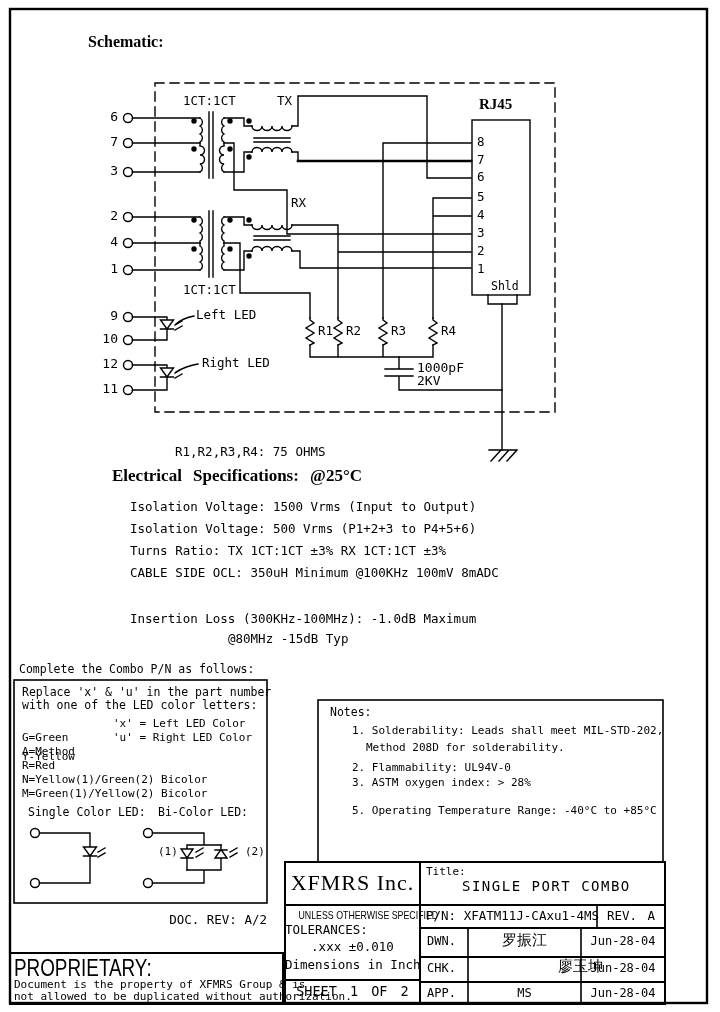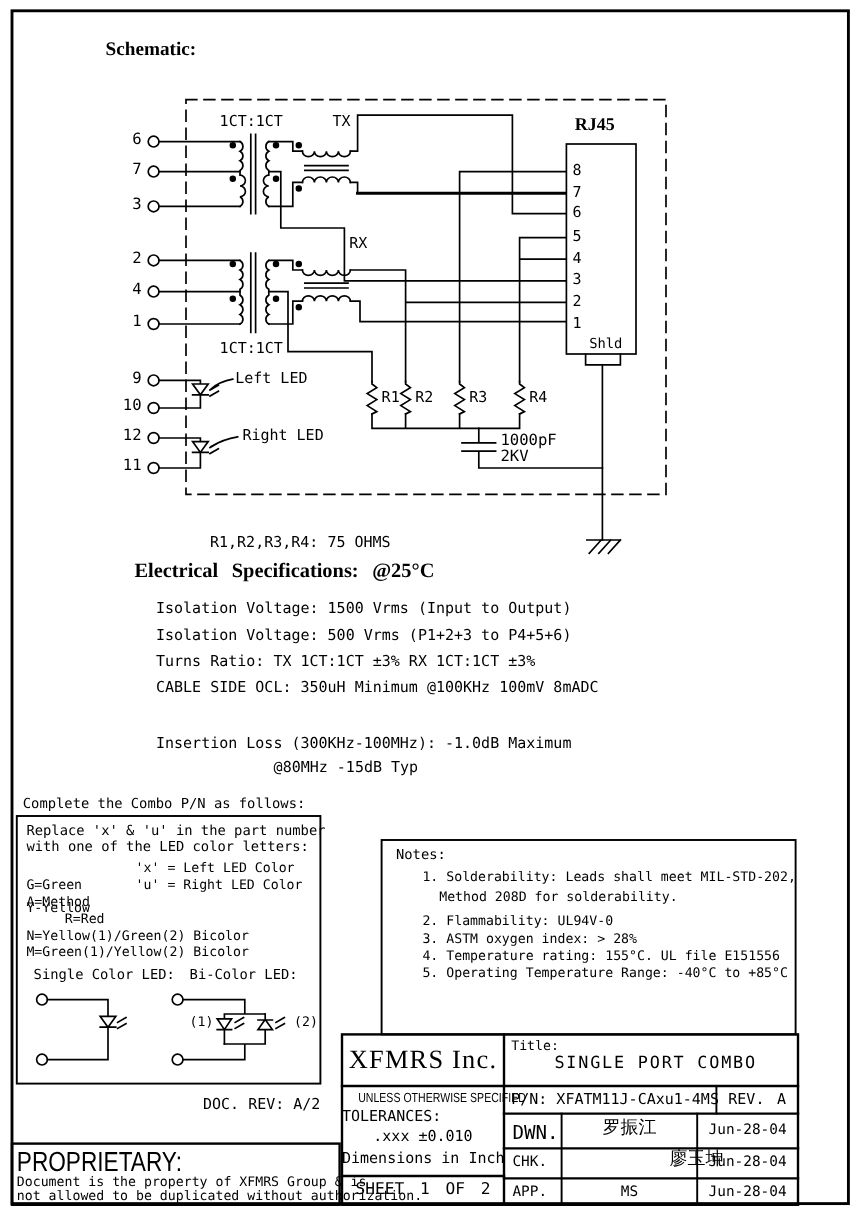--- a/index.html
+++ b/index.html
@@ -199,52 +199,51 @@
   <div class="t spec" style="left:130px;top:566px;">CABLE SIDE OCL: 350uH Minimum @100KHz 100mV 8mADC</div>
   <div class="t spec" style="left:130px;top:588px;margin-top:24px;">Insertion Loss (300KHz-100MHz): -1.0dB Maximum</div>
   <div class="t spec" style="left:228px;top:632px;">@80MHz -15dB Typ</div>
 
   <div class="t smm" style="left:19px;top:663px;">Complete the Combo P/N as follows:</div>
   <div class="t smm" style="left:22px;top:699px;">with one of the LED color letters:</div>
   <div class="t smm" style="left:22px;top:686px;">Replace 'x' &amp; 'u' in the part number</div>
   <div class="t sm" style="left:22px;top:751px;">Y-Yellow</div>
   <div class="t sm" style="left:22px;top:732px;">G=Green</div>
   <div class="t sm" style="left:22px;top:746px;">A=Method</div>
-  <div class="t sm" style="left:22px;top:760px;margin-left:32px;">R=Red</div>
+  <div class="t sm" style="left:22px;top:760px;">R=Red</div>
   <div class="t sm" style="left:22px;top:774px;">N=Yellow(1)/Green(2) Bicolor</div>
   <div class="t sm" style="left:22px;top:788px;">M=Green(1)/Yellow(2) Bicolor</div>
   <div class="t sm" style="left:113px;top:718px;">'x' = Left LED Color</div>
   <div class="t sm" style="left:113px;top:732px;">'u' = Right LED Color</div>
   <div class="t smm" style="left:28px;top:806px;">Single Color LED:</div>
   <div class="t smm" style="left:158px;top:806px;">Bi-Color LED:</div>
   <div class="t sm" style="left:158px;top:846px;">(1)</div>
   <div class="t sm" style="left:245px;top:846px;">(2)</div>
   <div class="t" style="left:160px;top:913px;width:107px;text-align:right;">DOC. REV: A/2</div>
 
   <div class="t smm" style="left:330px;top:706px;">Notes:</div>
   <div class="t sm" style="left:352px;top:725px;">1. Solderability: Leads shall meet MIL-STD-202,</div>
   <div class="t sm" style="left:366px;top:742px;">Method 208D for solderability.</div>
   <div class="t sm" style="left:352px;top:762px;">2. Flammability: UL94V-0</div>
   <div class="t sm" style="left:352px;top:777px;">3. ASTM oxygen index: &gt; 28%</div>
-  <div class="t sm" style="left:352px;top:791px;">4. Temperature rating: 155°C. UL file E151556</div>
   <div class="t sm" style="left:352px;top:805px;">5. Operating Temperature Range: -40°C to +85°C</div>
 
   <div class="t company" style="left:285px;top:870px;width:135px;text-align:center;">XFMRS Inc.</div>
   <div class="t cond sm" style="left:285px;top:909px;width:135px;text-align:center;">UNLESS OTHERWISE SPECIFIED</div>
   <div class="t" style="left:285px;top:923px;width:135px;text-align:left;">TOLERANCES:</div>
   <div class="t" style="left:285px;top:940px;width:135px;text-align:center;">.xxx ±0.010</div>
   <div class="t" style="left:285px;top:958px;width:135px;text-align:center;">Dimensions in Inch</div>
   <div class="t" style="left:285px;top:984px;width:135px;text-align:center;font-size:13.5px;word-spacing:5px;">SHEET 1 OF 2</div>
 
   <div class="t sm" style="left:426px;top:866px;">Title:</div>
   <div class="t ttl" style="left:462px;top:878px;">SINGLE PORT COMBO</div>
   <div class="t" style="left:426px;top:909px;">P/N: XFATM11J-CAxu1-4MS</div>
   <div class="t" style="left:597px;top:909px;width:68px;text-align:center;word-spacing:3px;">REV. A</div>
 
-  <div class="t" style="left:427px;top:935px;font-size:16px;">DWN.</div>
+  <div class="t" style="left:427px;top:935px;font-size:12px;">DWN.</div>
   <div class="t sig" style="left:468px;top:932px;width:113px;text-align:center;">罗振江</div>
   <div class="t" style="left:581px;top:935px;width:84px;text-align:center;font-size:12px;">Jun-28-04</div>
 
   <div class="t" style="left:427px;top:962px;font-size:12px;">CHK.</div>
   <div class="t sig" style="left:468px;top:958px;width:135px;text-align:right;">廖玉坤</div>
   <div class="t" style="left:581px;top:962px;width:84px;text-align:center;font-size:12px;">Jun-28-04</div>
 
   <div class="t" style="left:427px;top:987px;font-size:12px;">APP.</div>
   <div class="t" style="left:468px;top:987px;width:113px;text-align:center;font-size:12px;">MS</div>
   <div class="t" style="left:581px;top:987px;width:84px;text-align:center;font-size:12px;">Jun-28-04</div>

